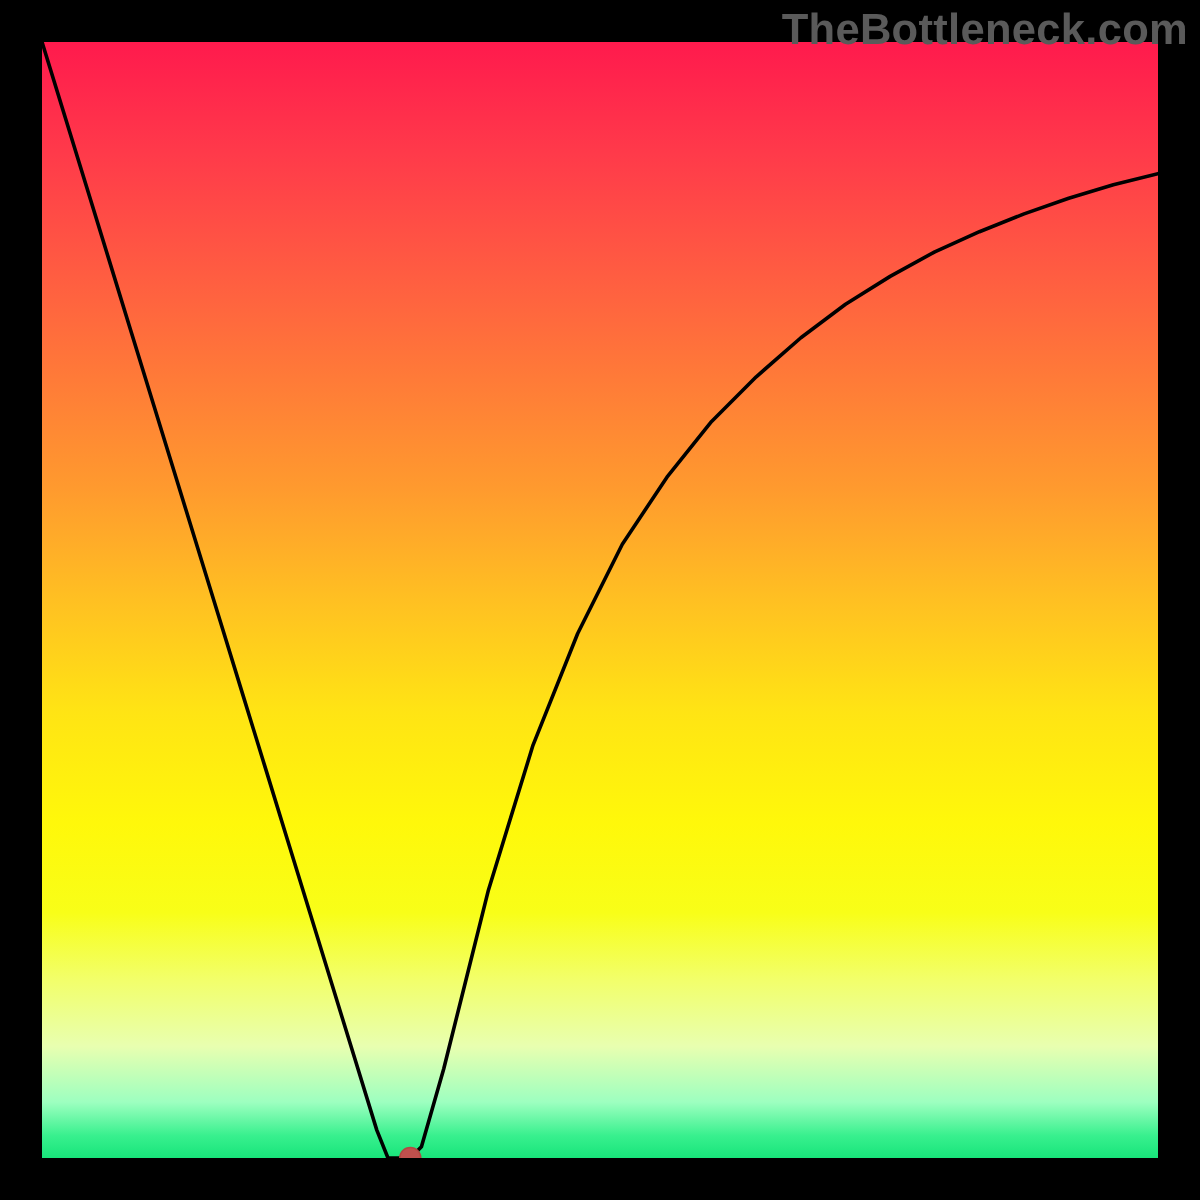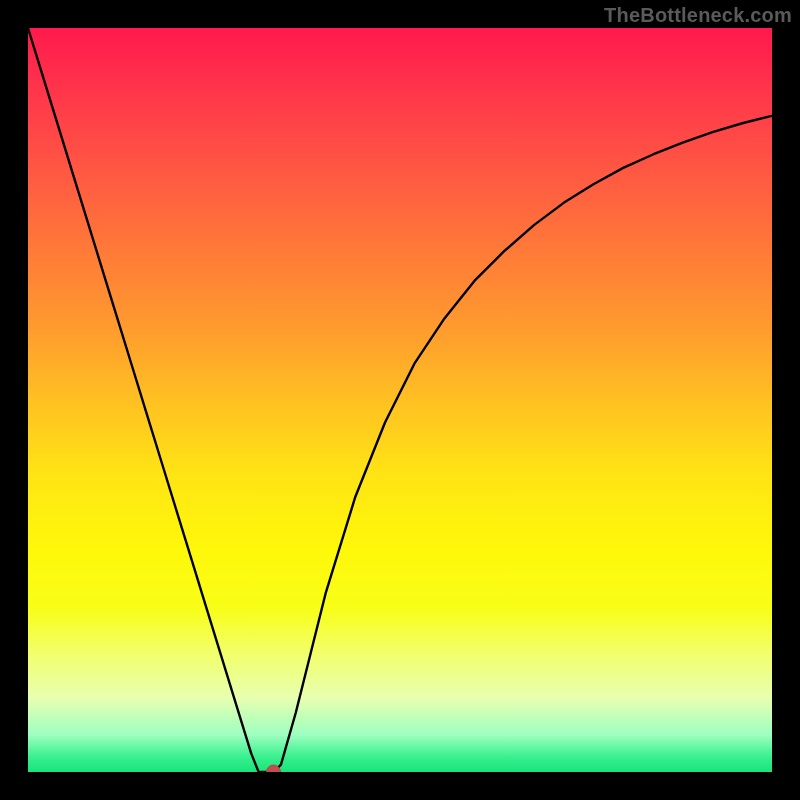--- a/index.html
+++ b/index.html
@@ -39,21 +39,21 @@
       #9dffc0 95%,
       #38f08e 98%,
       #18e47a 100%
     );
   }
   .watermark {
     position: absolute;
     top: 4px;
     right: 8px;
     font-family: Arial, Helvetica, sans-serif;
-    font-size: 20px;
+    font-size: 29px;
     font-weight: 600;
     color: #5a5a5a;
     letter-spacing: 0.2px;
   }
   svg.curve {
     position: absolute;
     left: 0;
     top: 0;
     width: 744px;
     height: 744px;

